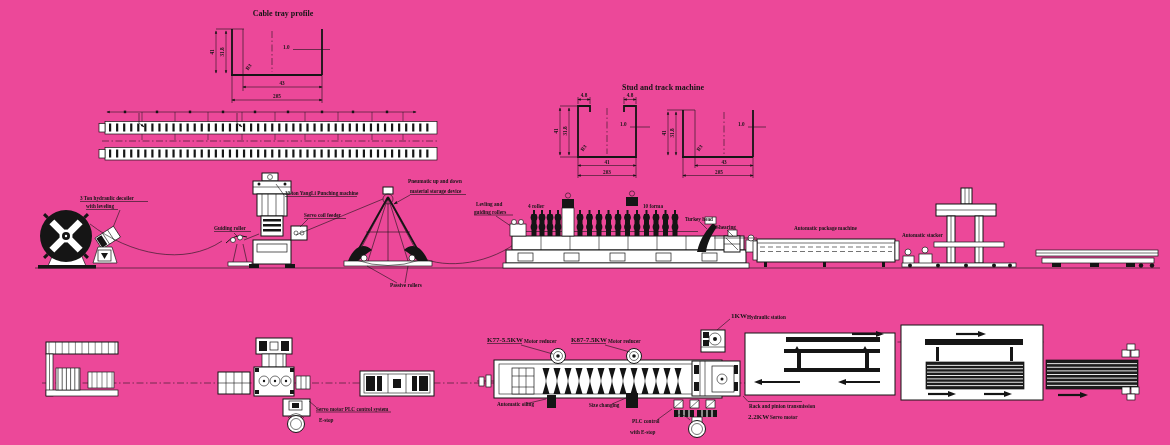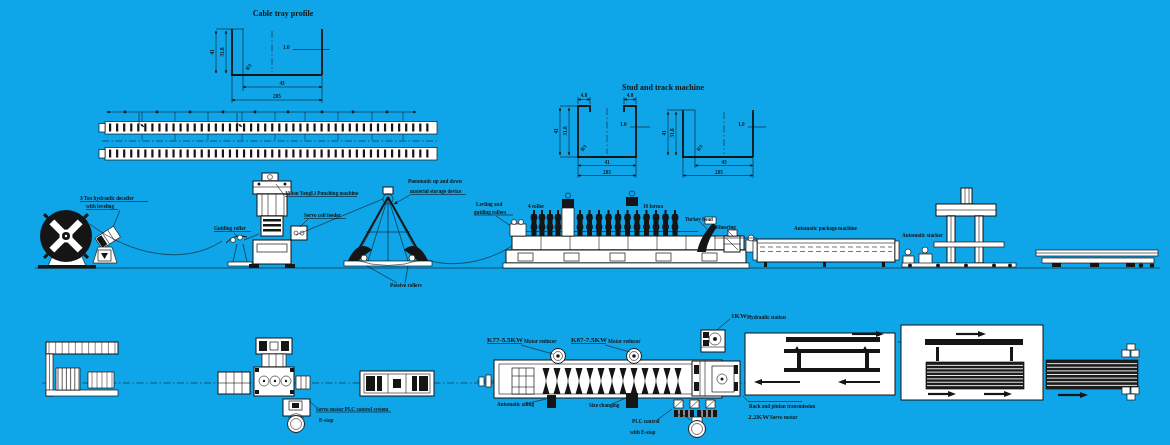--- a/index.html
+++ b/index.html
@@ -1,16 +1,16 @@
 <!DOCTYPE html>
 <html><head>
 <meta charset="utf-8">
 <style>
   html,body{margin:0;padding:0;background:#fff;}
-  .canvas{position:relative;width:1170px;height:445px;background:#0ea5e9;overflow:hidden;}
+  .canvas{position:relative;width:1170px;height:445px;background:#ec4899;overflow:hidden;}
   svg{display:block;}
   text{fill:#151515;}
   .t8{font:bold 8px "Liberation Serif",serif;}
   .t7{font:bold 7px "Liberation Serif",serif;}
   .t5{font:bold 5.2px "Liberation Serif",serif;}
   .ln{stroke:#151515;fill:none;stroke-width:1;}
   .ln2{stroke:#151515;fill:none;stroke-width:1.8;}
   .th{stroke:#151515;fill:none;stroke-width:0.6;}
   .wt{fill:#fff;stroke:#151515;stroke-width:1;}
   .wt7{fill:#fff;stroke:#151515;stroke-width:0.7;}

